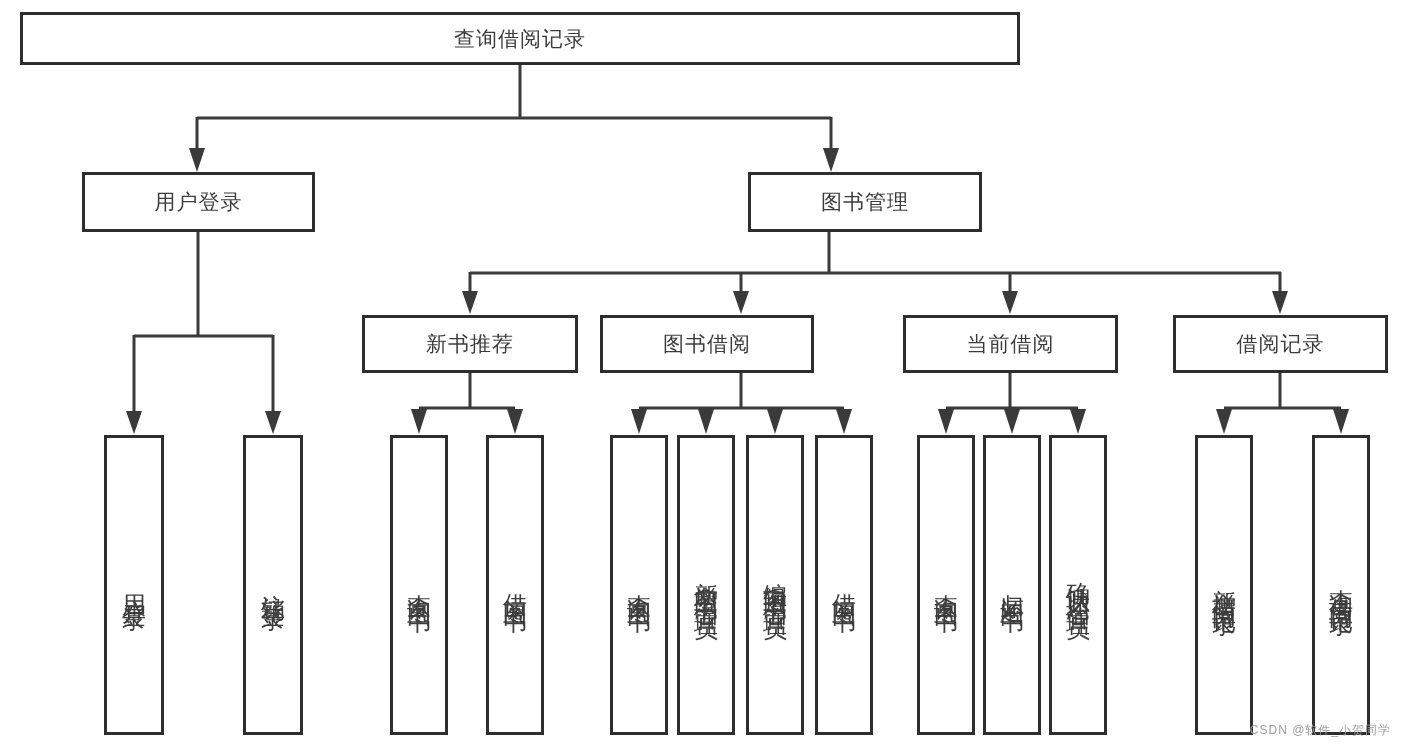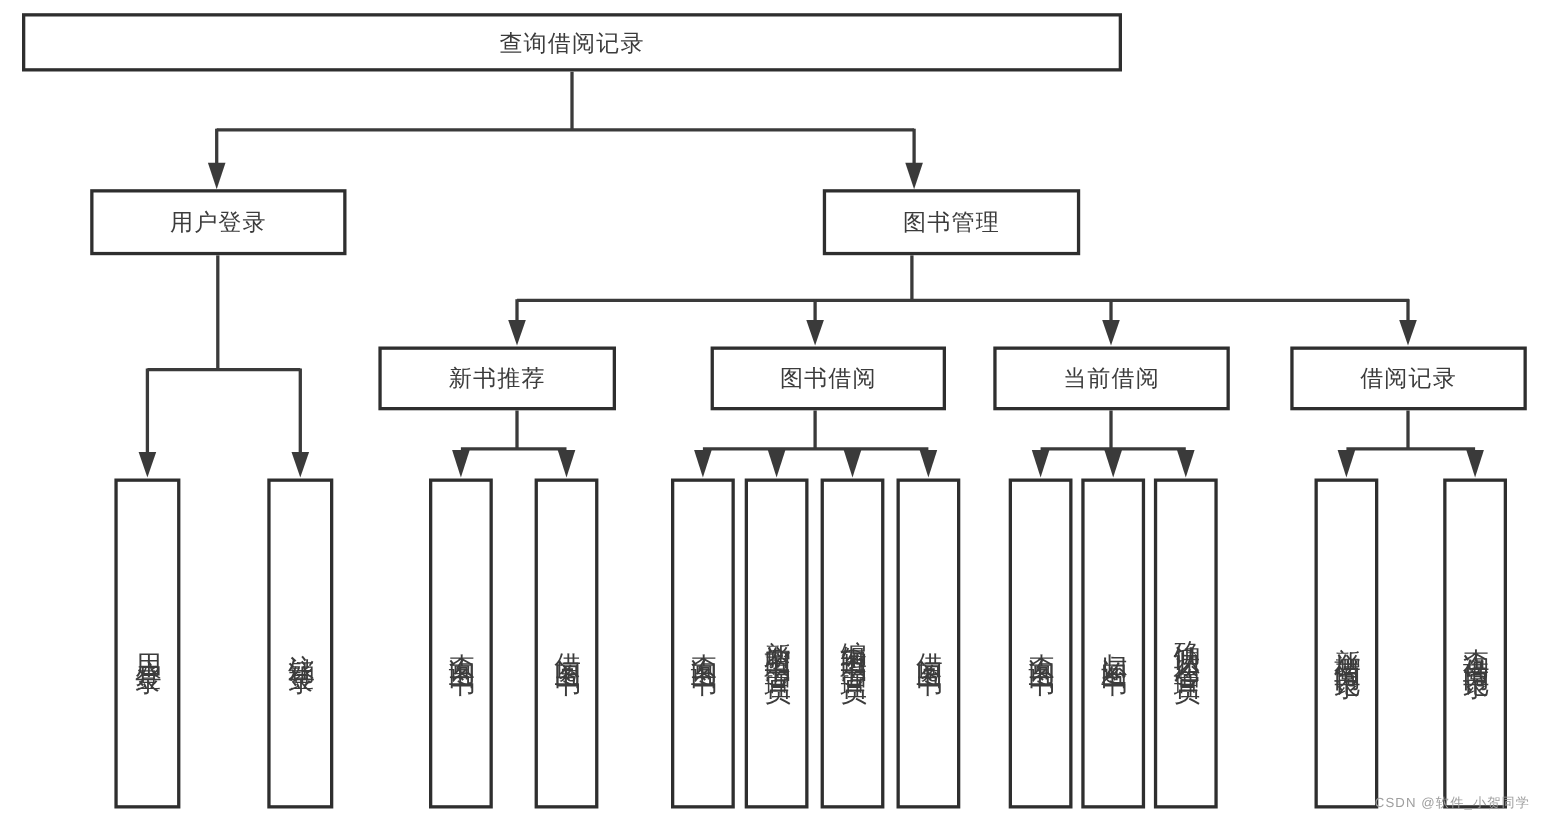--- a/index.html
+++ b/index.html
@@ -40,22 +40,22 @@
     letter-spacing:5px;
     line-height:1;
     white-space:nowrap;
   }
   
   .n-root{left:20px;top:12px;width:1000px;height:53px;}
   
   .n-user-login{left:82px;top:172px;width:233px;height:60px;}
   .n-book-mgmt{left:748px;top:172px;width:234px;height:60px;}
   
-  .n-new-book{left:344px;top:315px;width:216px;height:58px;}
-  .n-book-borrow{left:646px;top:315px;width:214px;height:58px;}
+  .n-new-book{left:362px;top:315px;width:216px;height:58px;}
+  .n-book-borrow{left:600px;top:315px;width:214px;height:58px;}
   .n-current-borrow{left:903px;top:315px;width:215px;height:58px;}
   .n-borrow-record{left:1173px;top:315px;width:215px;height:58px;}
   
   .leaf{top:435px;height:300px;}
   .n-u1{left:104px;width:60px;}
   .n-u2{left:243px;width:60px;}
   .n-n1{left:390px;width:58px;}
   .n-n2{left:486px;width:58px;}
   .n-b1{left:610px;width:58px;}
   .n-b2{left:677px;width:58px;}

